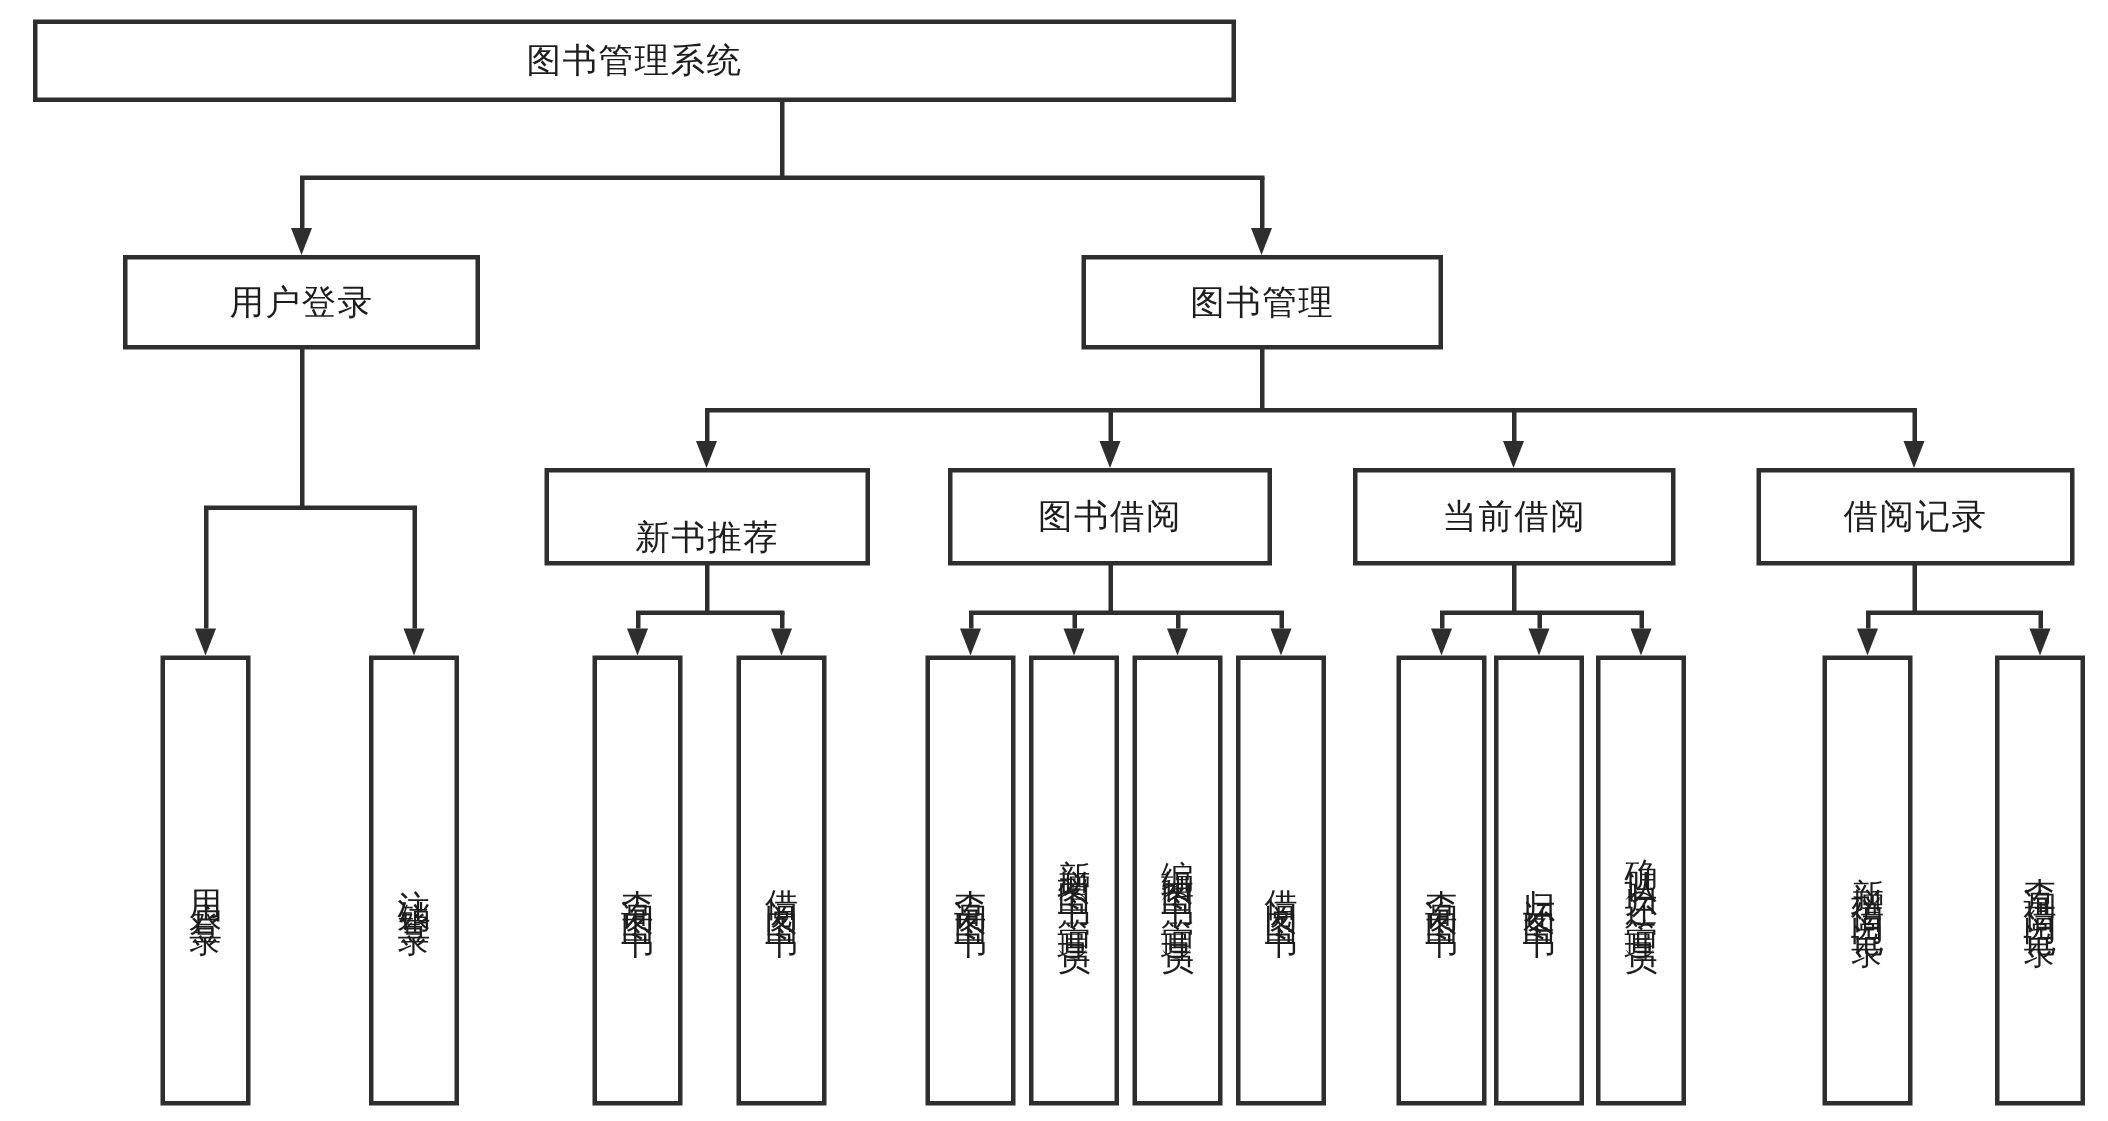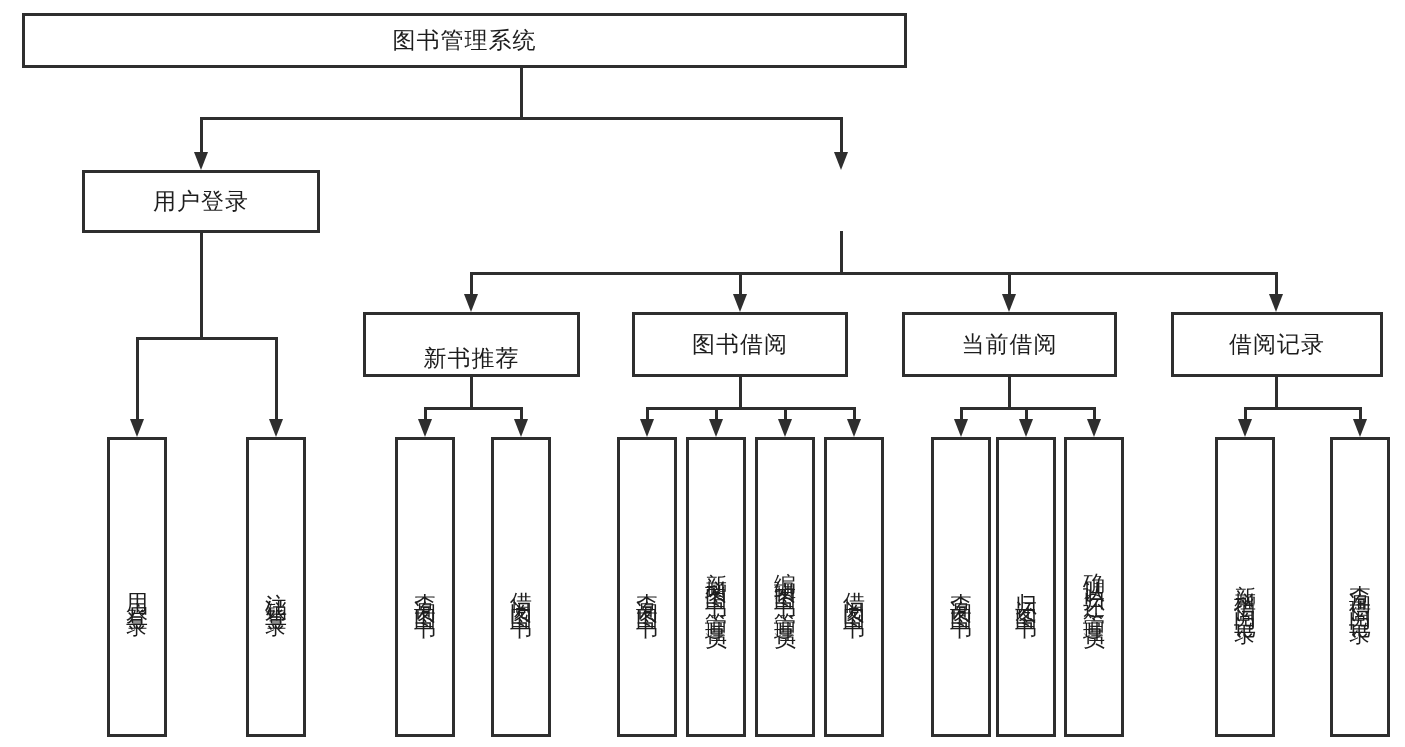--- a/index.html
+++ b/index.html
@@ -72,26 +72,29 @@
     letter-spacing: 1px;
     white-space: nowrap;
     z-index: 5;
   }
 </style>
 </head>
 <body>
 
 <div class="stage">
 
-  <div class="node" style="left:22px; top:13px; width:885px; height:55px;">
+  <div class="node" style="left:22px; top:13px; width:802px; height:55px;">
     <span>图书管理系统</span>
   </div>
 
   <div class="node" style="left:82px; top:170px; width:238px; height:63px;">
     <span>用户登录</span>
+  </div>
+  <div class="node" style="left:721px; top:170px; width:241px; height:63px;">
+    <span>图书管理</span>
   </div>
 
   <div class="node" style="left:363px; top:312px; width:217px; height:65px;align-items:flex-end;">
     <span>新书推荐</span>
   </div>
   <div class="node" style="left:902px; top:312px; width:215px; height:65px;">
     <span>当前借阅</span>
   </div>
   <div class="node" style="left:632px; top:312px; width:216px; height:65px;">
     <span>图书借阅</span>

